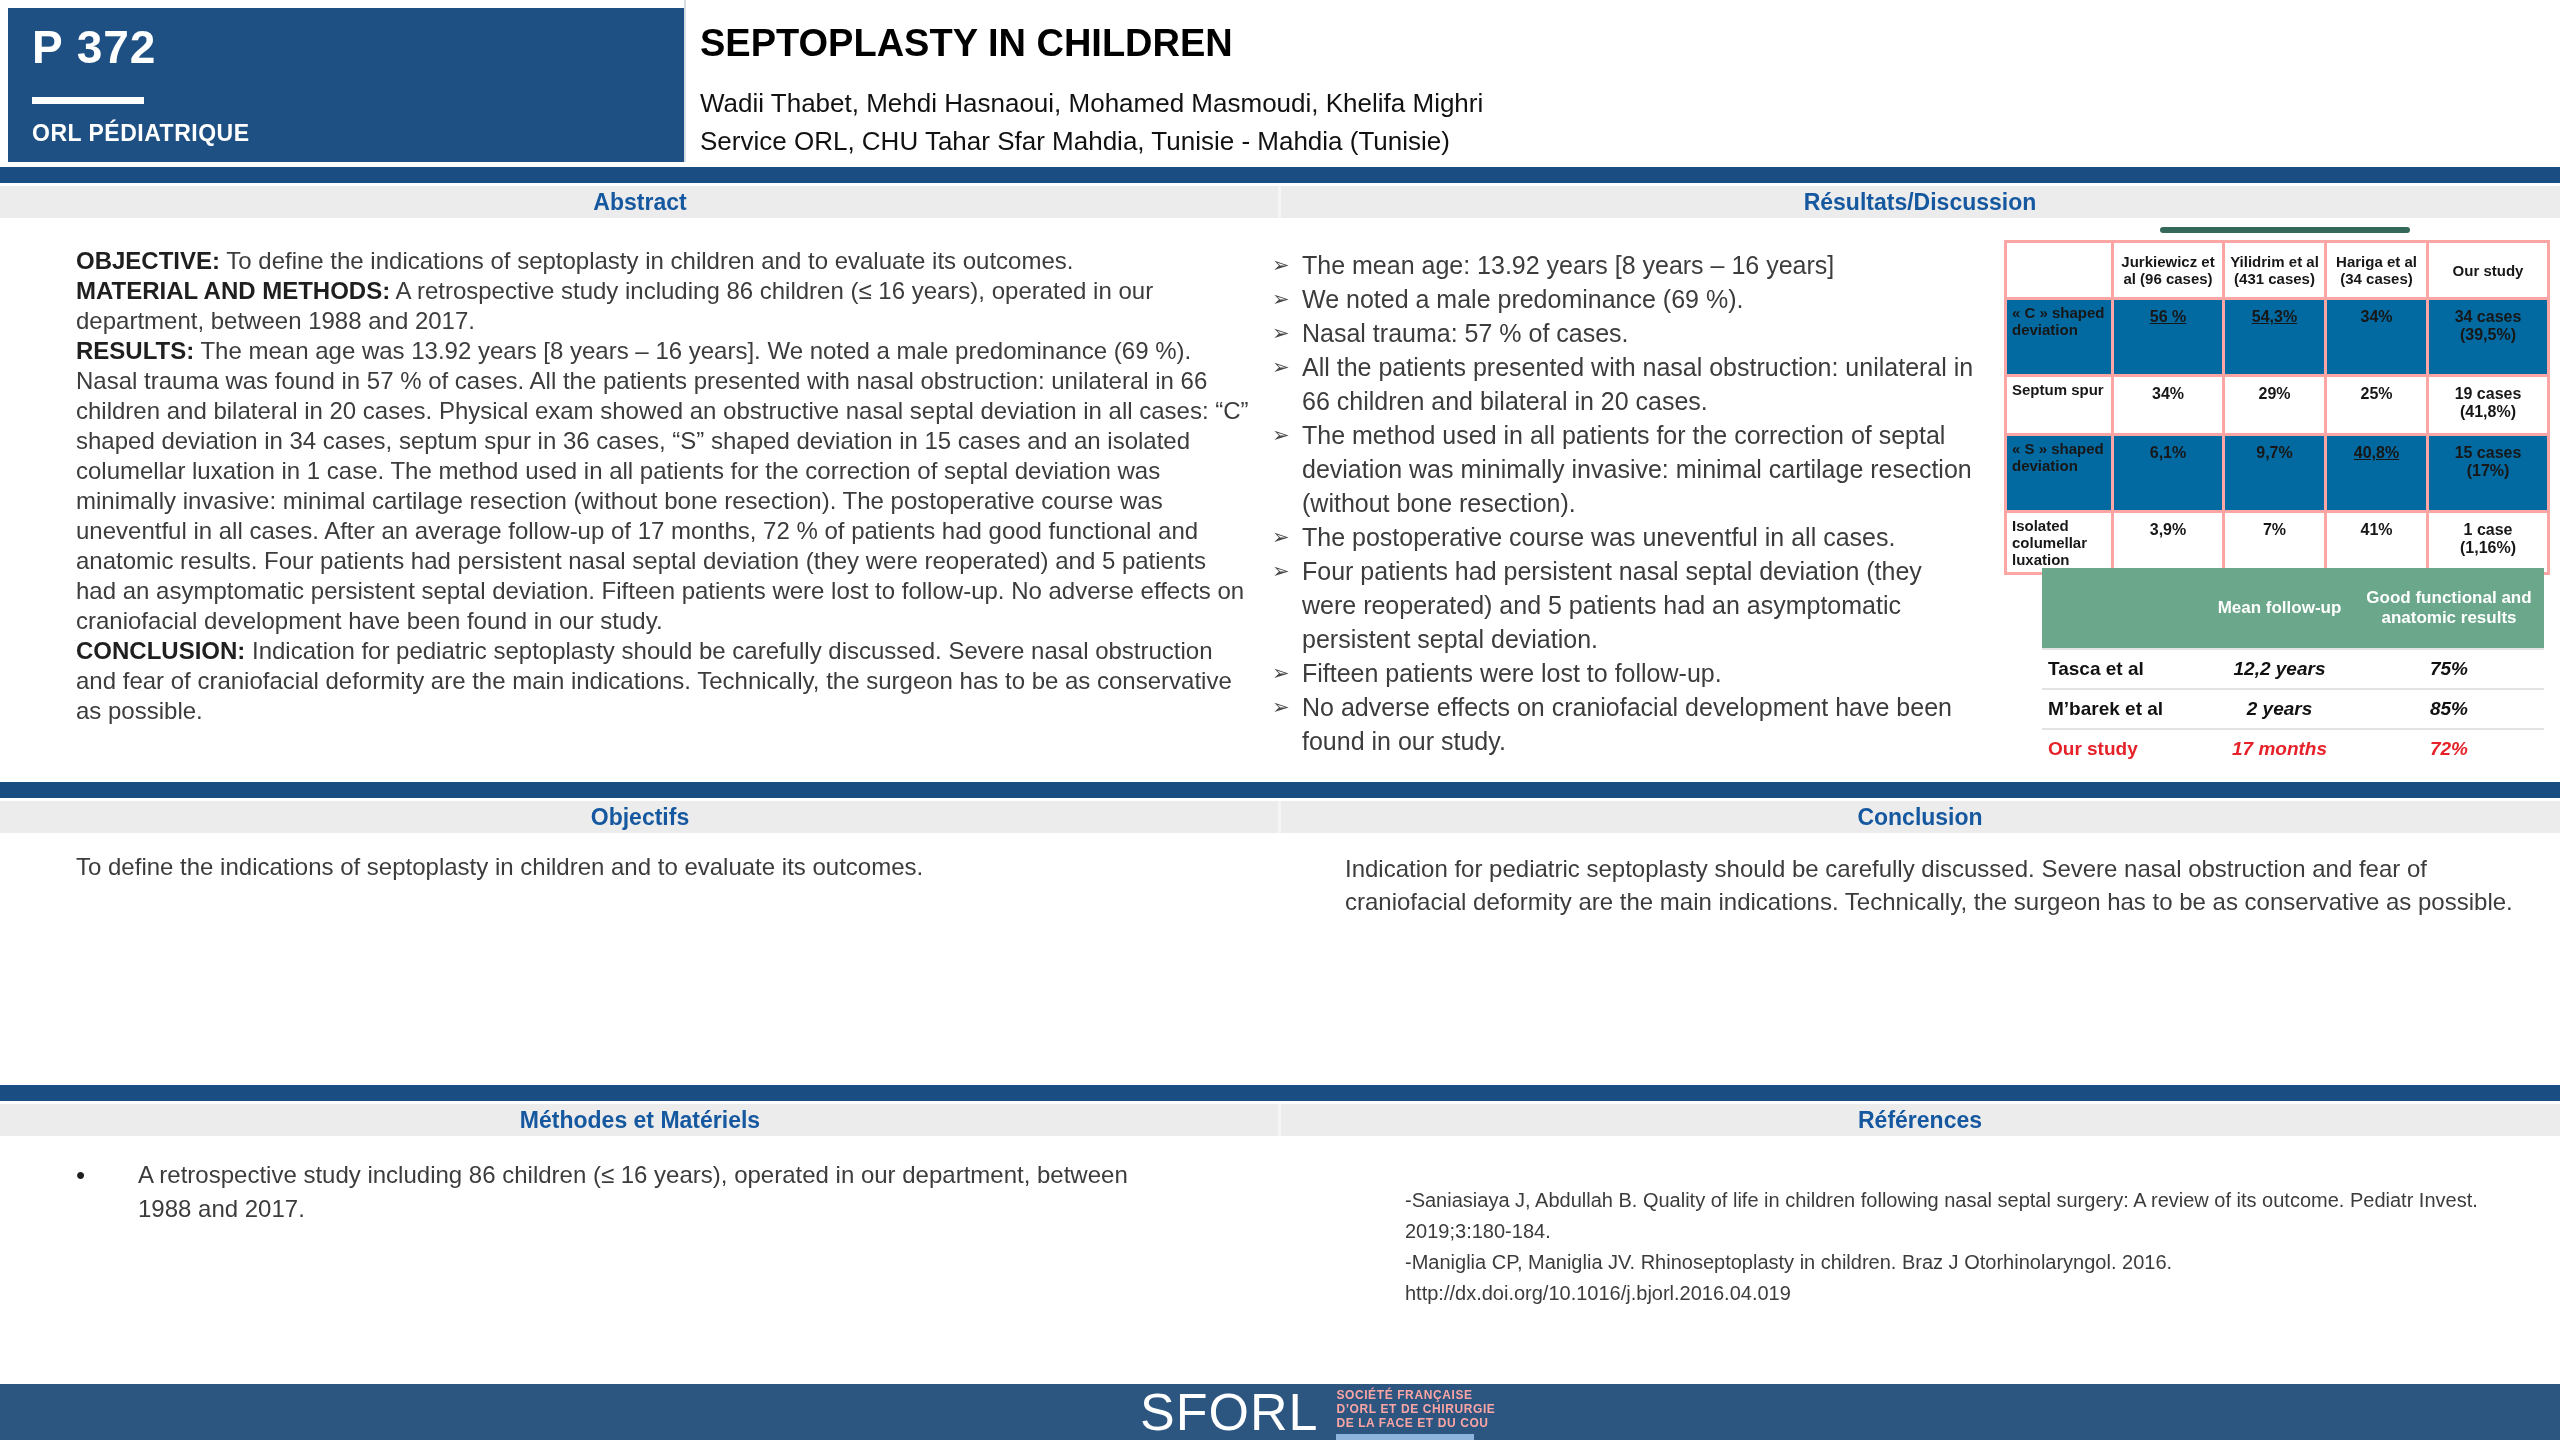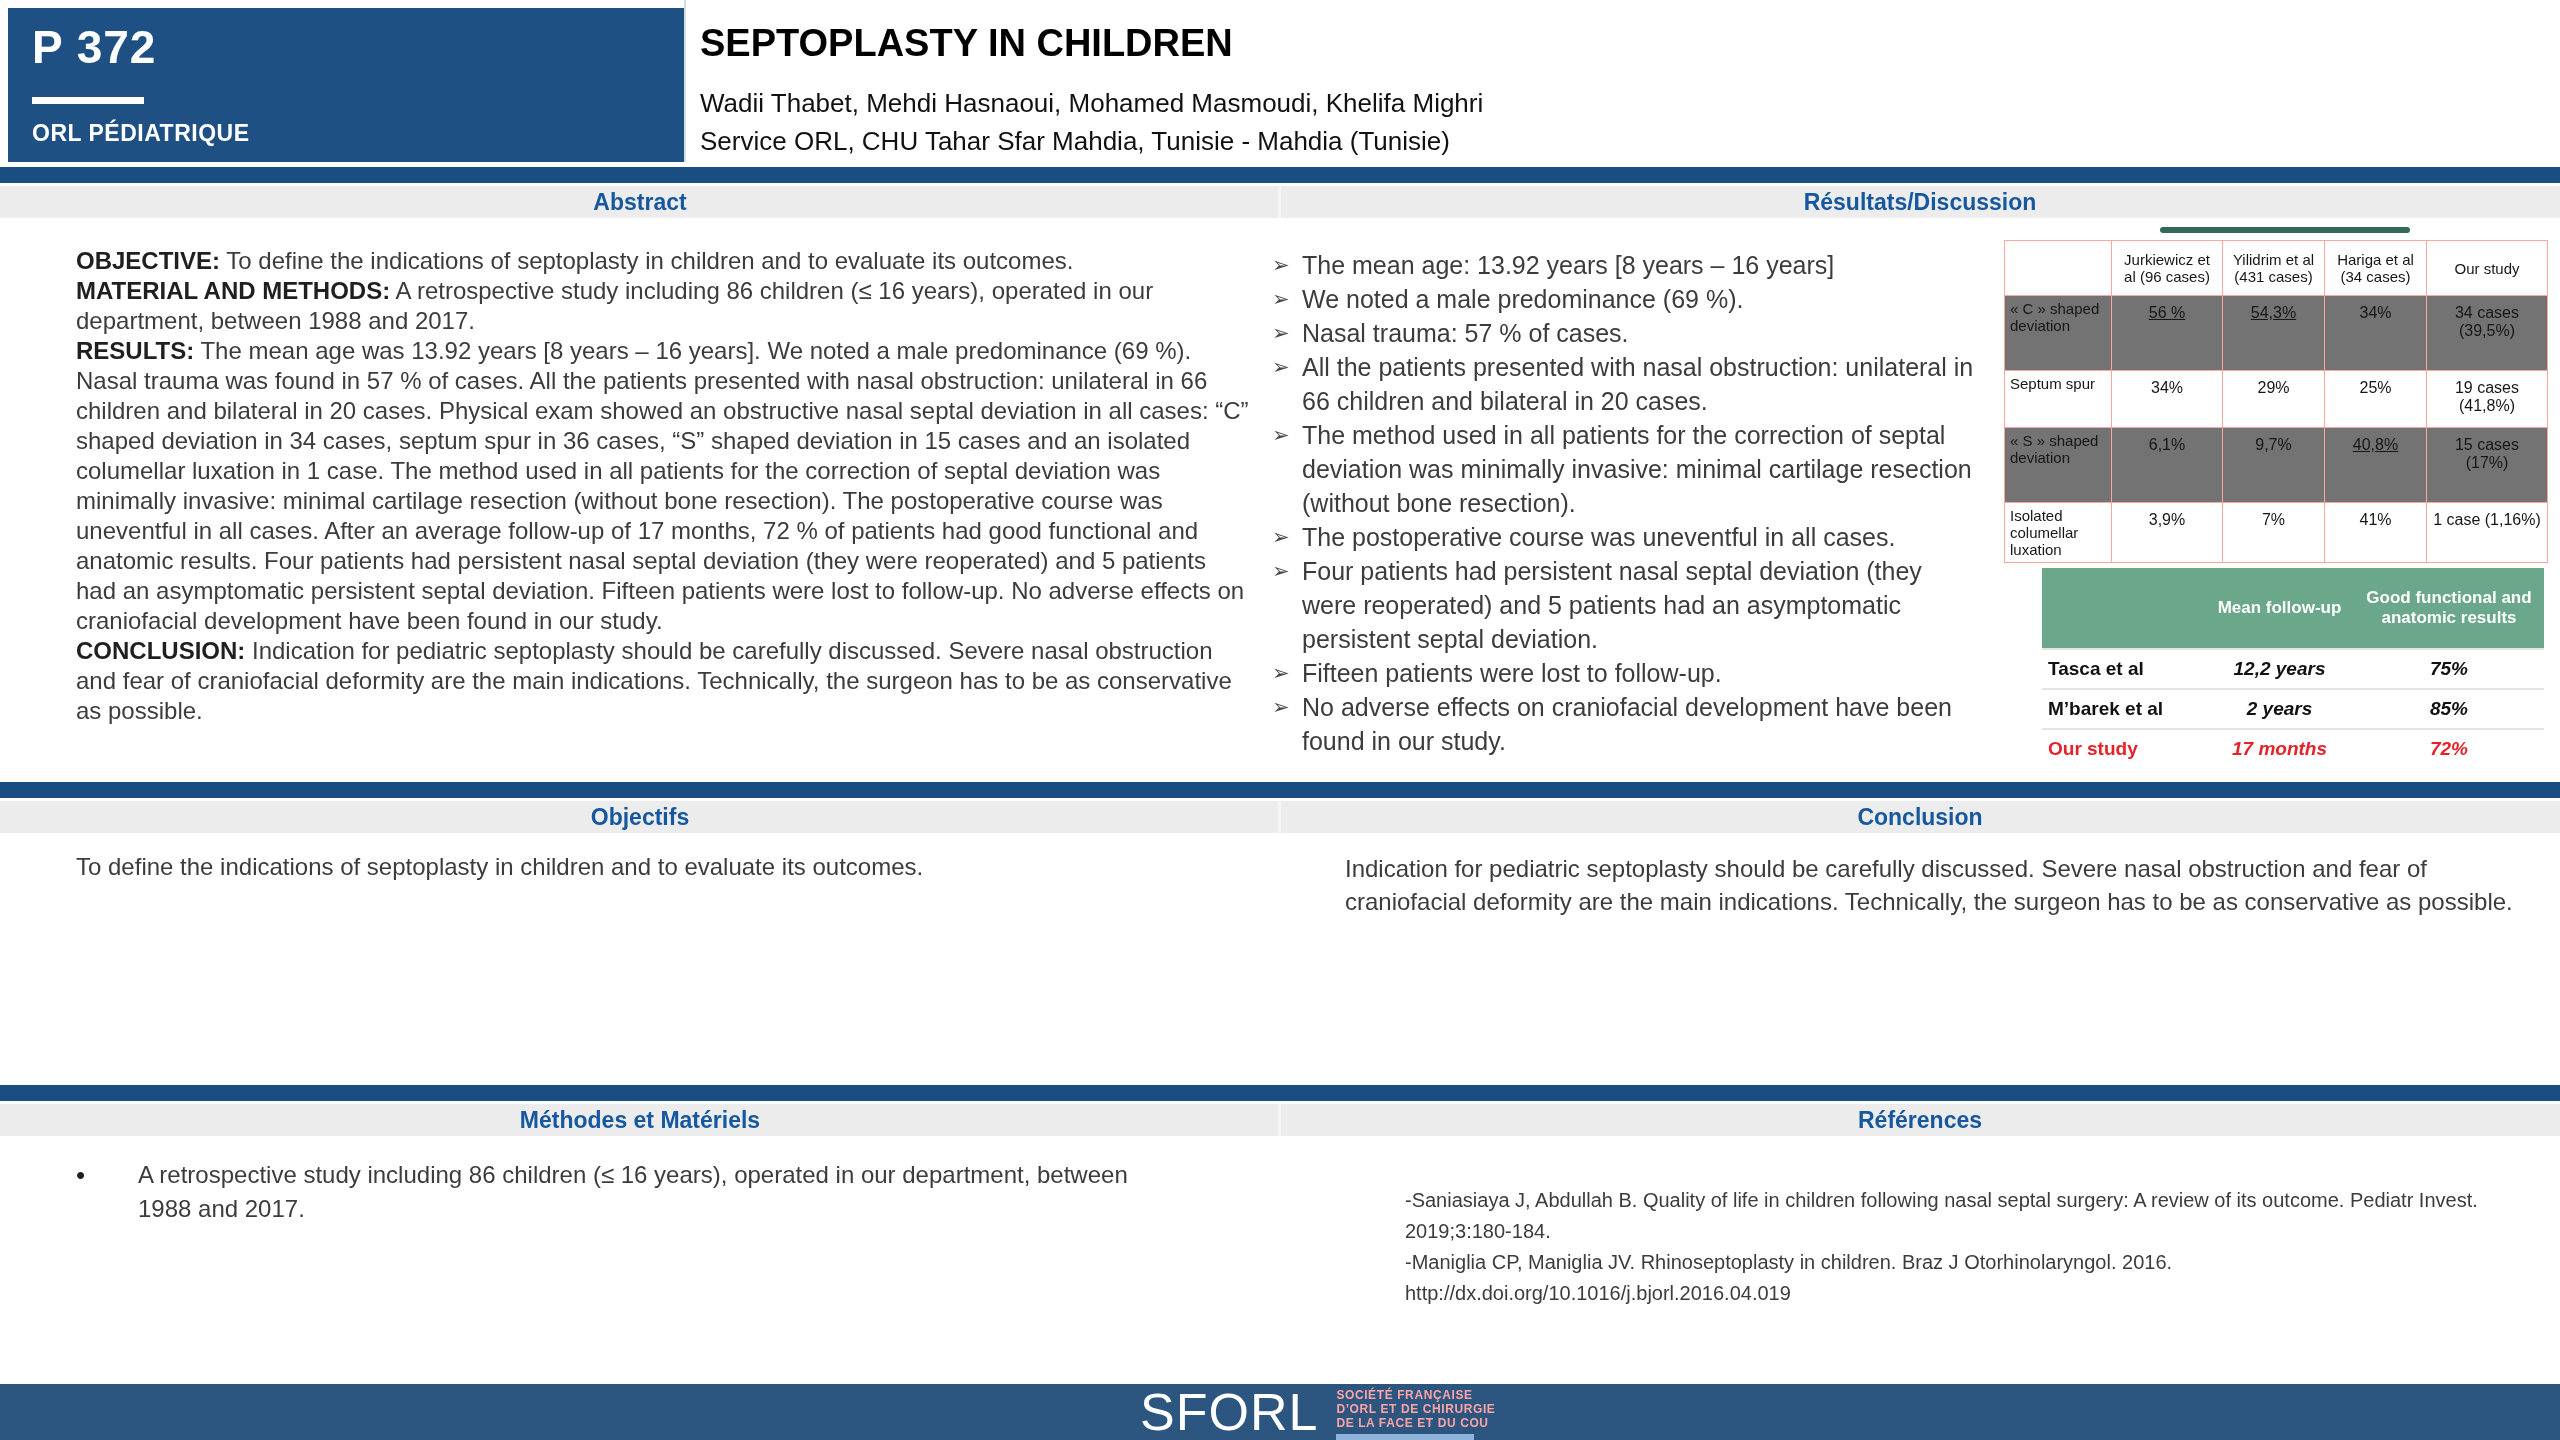--- a/index.html
+++ b/index.html
@@ -36,26 +36,26 @@
   .bullets{position:absolute;left:1272px;top:248px;width:710px;}
   .bullet{display:flex;font-size:25px;line-height:34px;color:#3C3C3C;}
   .bullet .marker{flex:0 0 30px;color:#4a4a4a;font-size:21px;line-height:34px;}
   .bullet .btxt{flex:1;}
 
   
   .deco-line{position:absolute;left:2160px;top:227px;width:250px;height:6px;
              background:#34685B;border-radius:3px;}
   .cmp-table{position:absolute;left:2004px;top:240px;width:543px;border-collapse:collapse;
              table-layout:fixed;background:#fff;}
-  .cmp-table td,.cmp-table th{border:1px solid #fca5a5;padding:4px 5px;vertical-align:top;
-             font-size:15px;font-weight:normal;color:#171717;}
+  .cmp-table td,.cmp-table th{border:3px solid #fca5a5;padding:4px 5px;vertical-align:top;
+             font-size:15px;font-weight:bold;color:#171717;}
   .cmp-table th{text-align:center;vertical-align:middle;height:46px;}
   .cmp-table td.val{text-align:center;font-size:16px;padding-top:8px;}
   .cmp-table td.lbl{text-align:left;}
-  .cmp-table tr.alt{background:#737373;padding-left:20px;}
+  .cmp-table tr.alt{background:#0369a1;padding-left:20px;}
   .cmp-table .u{text-decoration:underline;}
   .cmp-table col.c0{width:107px;} .cmp-table col.c1{width:111px;}
   .cmp-table col.c2{width:102px;} .cmp-table col.c3{width:102px;}
   .cmp-table col.c4{width:121px;}
   .cmp-table tr.r1 td,.cmp-table tr.r3 td{height:62px;}
   .cmp-table tr.r2 td{height:44px;margin-top:36px;}
 
   
   .fu-table{position:absolute;left:2042px;top:568px;width:502px;border-collapse:collapse;
             table-layout:fixed;background:#fff;}

